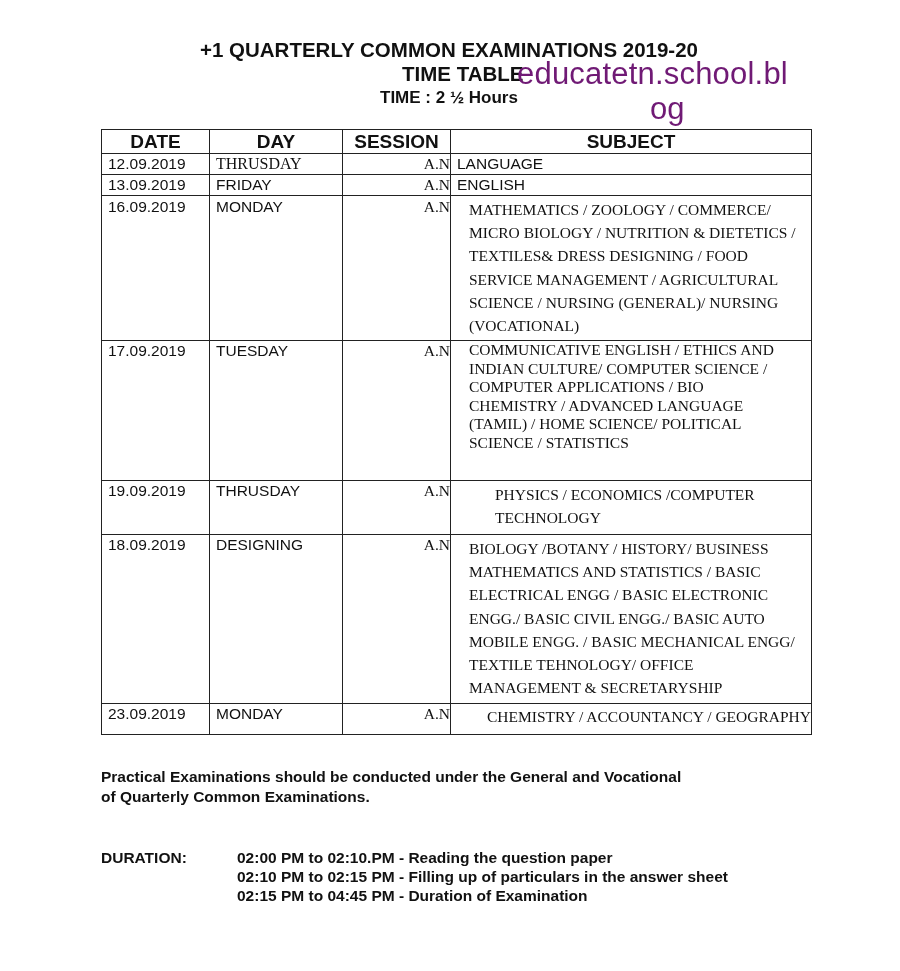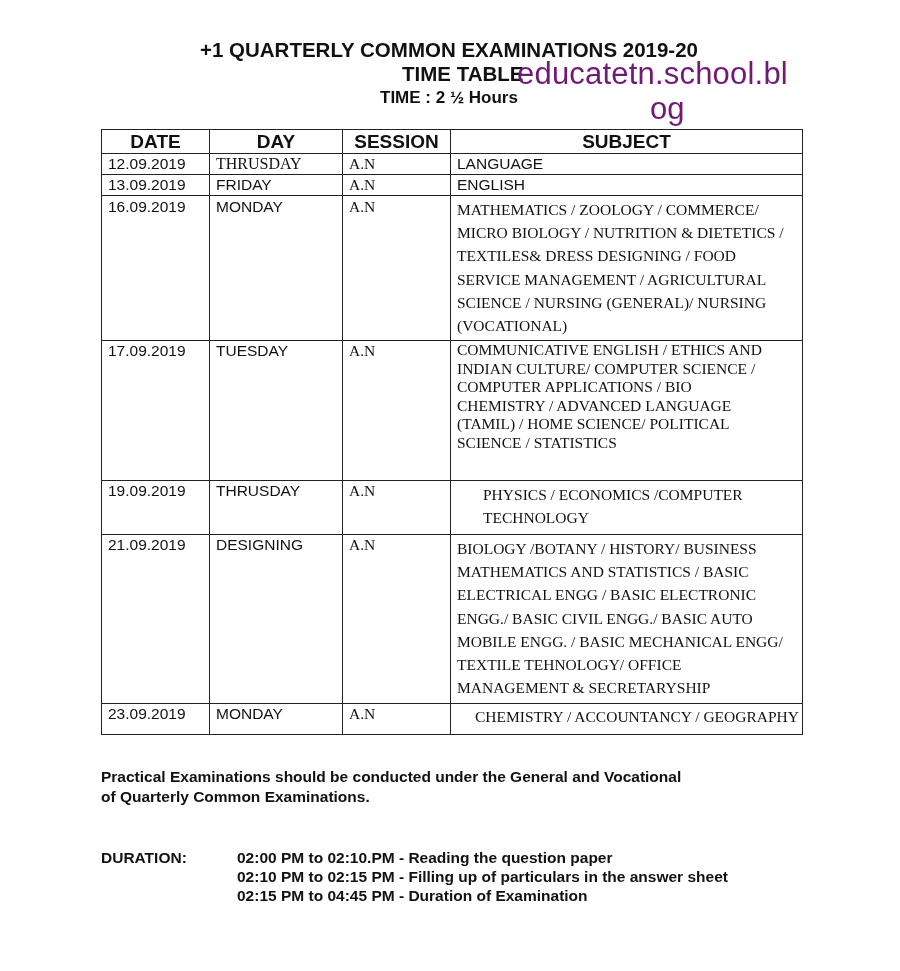--- a/index.html
+++ b/index.html
@@ -14,35 +14,35 @@
 
   table.tt { position: absolute; left: 101px; top: 129px; border-collapse: collapse; table-layout: fixed; }
   table.tt td, table.tt th { border: 1.5px solid #222; padding: 0 0 0 6px; vertical-align: top; overflow: hidden; }
   table.tt th { font-family: "Liberation Sans", sans-serif; font-weight: bold; font-size: 19px; height: 23px; line-height: 23px; padding: 0; }
   .c-date { width: 108px; }
   .c-day { width: 133px; }
   .c-sess { width: 108px; }
   .c-subj { width: 352px; }
   td.date, td.dayS { font-family: "Liberation Sans", sans-serif; font-size: 15.5px; }
   td.dayT { font-family: "Liberation Serif", serif; font-size: 16px; }
-  td.sess { font-family: "Liberation Serif", serif; font-size: 15.5px; text-align: left; padding-left: 0; }
+  td.sess { font-family: "Liberation Serif", serif; font-size: 15.5px; text-align: right; padding-left: 0; }
   td.subjS { font-family: "Liberation Sans", sans-serif; font-size: 15.5px; }
   td.subjT { font-family: "Liberation Serif", serif; font-size: 15.5px; }
   .r1 td, .r2 td { height: 20px; line-height: 20px; }
   .r3 td { height: 142px; line-height: 21px; }
   .r3 td.subjT { line-height: 23.2px; padding-top: 2px; }
   .r4 td { height: 139px; line-height: 20px; }
   .r4 td.subjT { line-height: 18.5px; }
   .r5 td { height: 51px; line-height: 20px; }
   .r5 td.subjT { line-height: 23px; padding-top: 2px; padding-left: 32px; }
   .r6 td { height: 166px; line-height: 20px; }
   .r6 td.subjT { line-height: 23.2px; padding-top: 2px; }
   .r7 td { height: 27px; line-height: 20px; }
   .r7 td.subjT { padding-top: 3px; padding-left: 24px; }
-  .sub-line { display: block; white-space: nowrap; }
+  .sub-line { display: block; white-space: nowrap; margin-left: 12px; }
 
   .note { position: absolute; left: 101px; top: 767px; font-family: "Liberation Sans", sans-serif; font-weight: bold; font-size: 15.5px; line-height: 20px; width: 700px; }
   .note span { display: block; white-space: nowrap; }
   .dur { position: absolute; left: 101px; top: 848px; font-family: "Liberation Sans", sans-serif; font-weight: bold; font-size: 15.5px; line-height: 19px; }
   .dur-label { position: absolute; left: 0; top: 0; }
   .dur-lines { position: absolute; left: 136px; top: 0; white-space: nowrap; }
   .dur-lines span { display: block; }
 </style>
 </head>
 <body>
@@ -111,21 +111,21 @@
     <tr class="r5">
       <td class="date">19.09.2019</td>
       <td class="dayS">THRUSDAY</td>
       <td class="sess">A.N</td>
       <td class="subjT">
         <span class="sub-line">PHYSICS / ECONOMICS /COMPUTER</span>
         <span class="sub-line">TECHNOLOGY</span>
       </td>
     </tr>
     <tr class="r6">
-      <td class="date">21.09.2019</td>
+      <td class="date">18.09.2019</td>
       <td class="dayS">DESIGNING</td>
       <td class="sess">A.N</td>
       <td class="subjT">
         <span class="sub-line">BIOLOGY /BOTANY / HISTORY/ BUSINESS</span>
         <span class="sub-line">MATHEMATICS AND STATISTICS / BASIC</span>
         <span class="sub-line">ELECTRICAL ENGG / BASIC ELECTRONIC</span>
         <span class="sub-line">ENGG./ BASIC CIVIL ENGG./ BASIC AUTO</span>
         <span class="sub-line">MOBILE ENGG. / BASIC MECHANICAL ENGG/</span>
         <span class="sub-line">TEXTILE TEHNOLOGY/ OFFICE</span>
         <span class="sub-line">MANAGEMENT &amp; SECRETARYSHIP</span>

